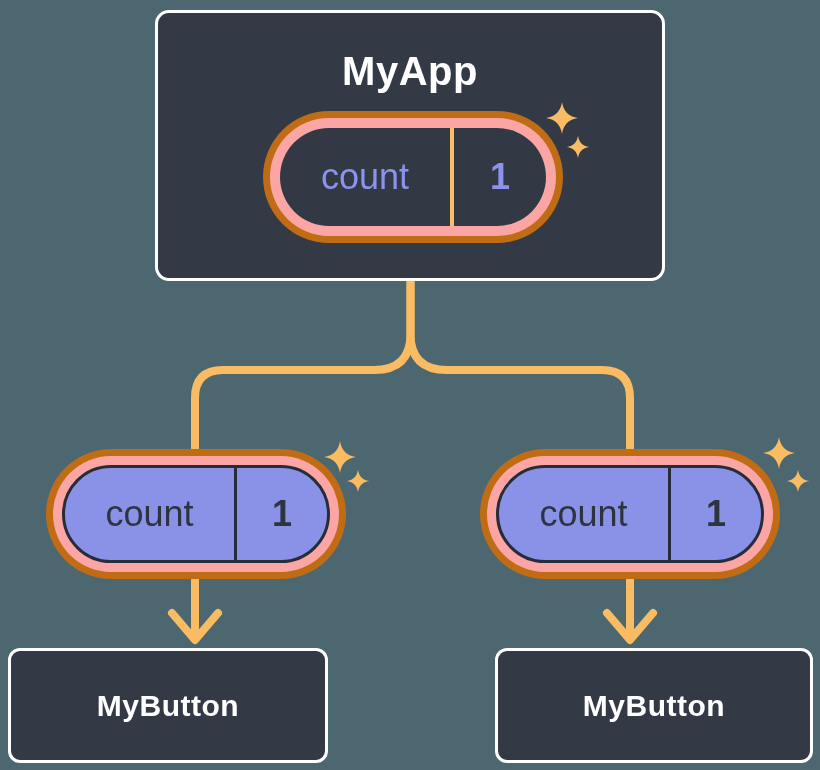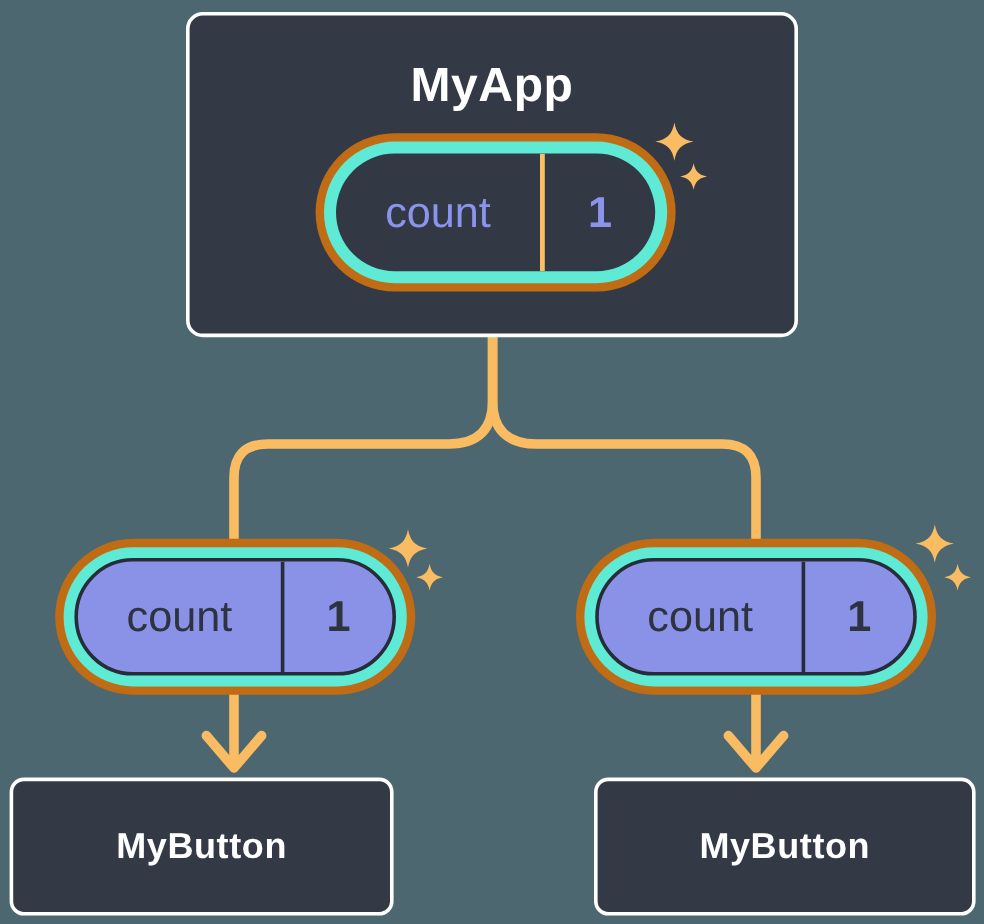--- a/index.html
+++ b/index.html
@@ -59,21 +59,21 @@
   
   .pill {
     position: absolute;
     z-index: 2;
     background: #C06C14;          
     border-radius: 999px;
     padding: 7px;
     width: 300px;
   }
   .pill-mid {
-    background: #5eead4;          
+    background: #fca5a5;          
     border-radius: 999px;
     padding: 10px;
     height: 100%;
   }
   .pill-inner {
     border-radius: 999px;
     height: 100%;
     display: flex;
     align-items: stretch;
     overflow: hidden;

